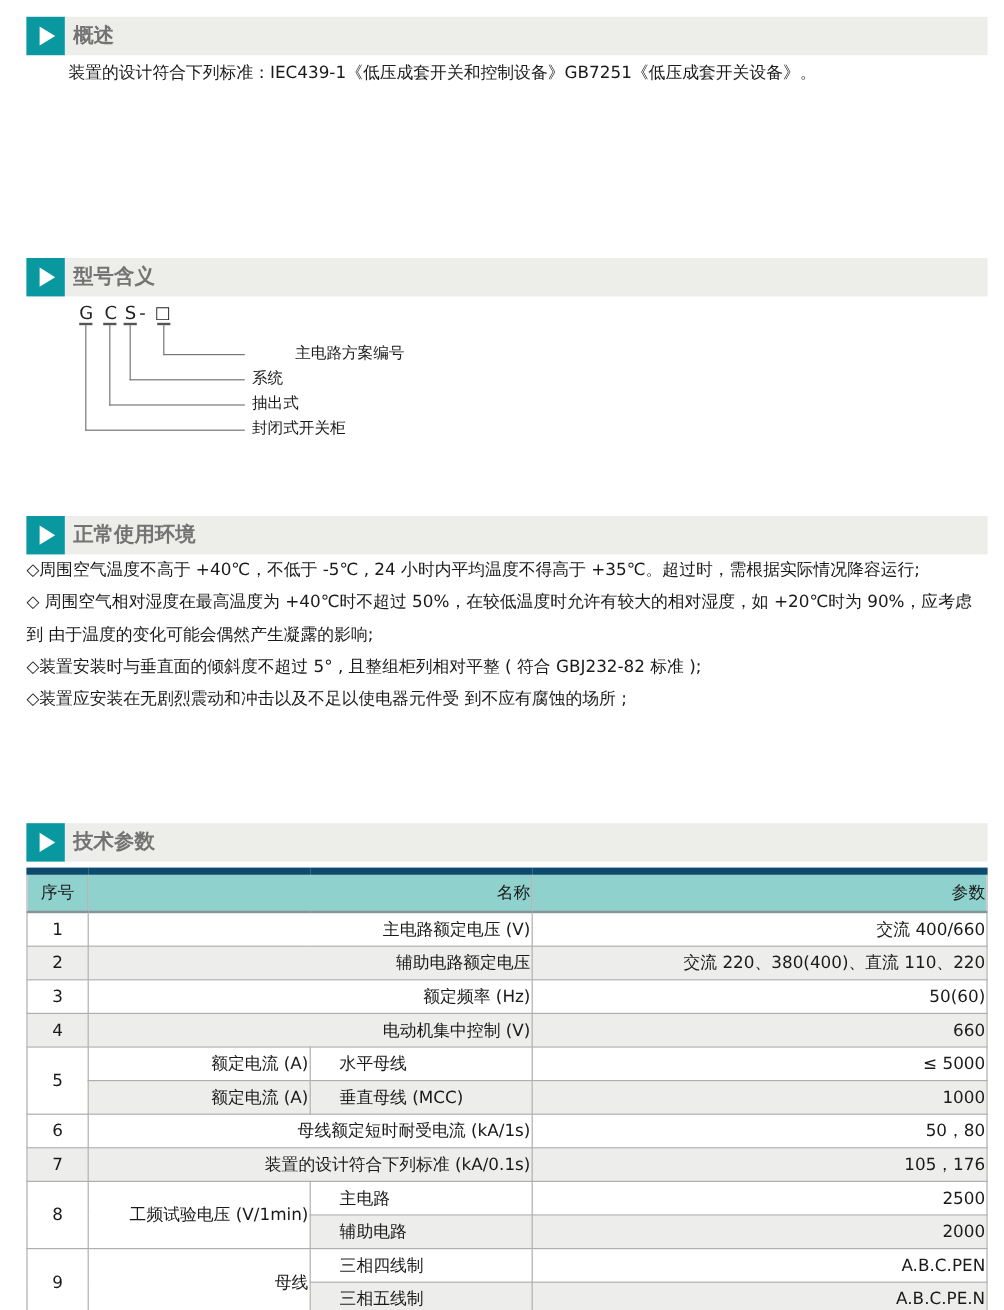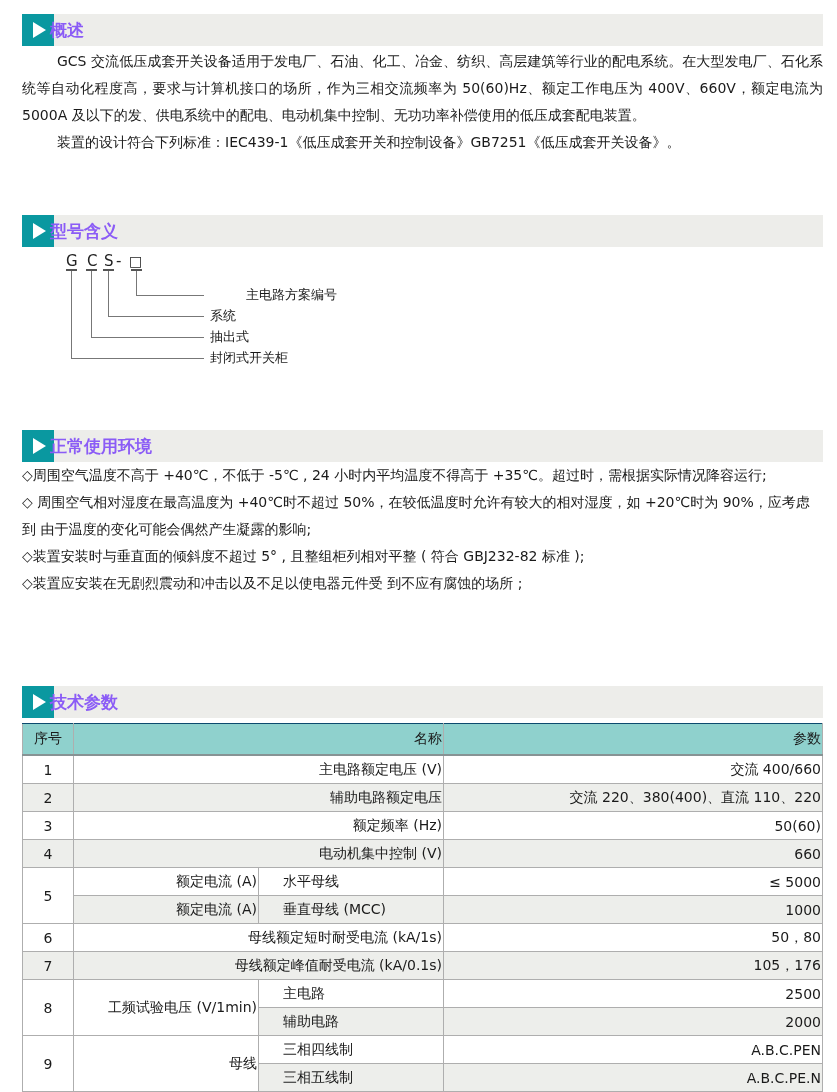--- a/index.html
+++ b/index.html
@@ -8,21 +8,21 @@
     font-family:"DejaVu Sans","Liberation Sans",sans-serif;
     color:#1a1a1a;
   }
   .page{position:relative;width:837px;height:1092px;overflow:hidden;background:#fff;}
 
   
   .sec-header{position:absolute;left:22px;width:801px;height:32px;background:#EDEDEA;}
   .sec-icon{position:absolute;left:0;top:0;width:32px;height:32px;background:#0A98A0;}
   .play-tri{position:absolute;left:11px;top:8px;width:0;height:0;
     border-left:13px solid #ffffff;border-top:8px solid transparent;border-bottom:8px solid transparent;}
-  .sec-title{position:absolute;left:28px;top:0;line-height:32px;font-size:17px;font-weight:bold;color:#8b5cf6;}
+  .sec-title{position:absolute;left:39px;top:0;line-height:32px;font-size:17px;font-weight:bold;color:#737373;}
 
   
   .overview-text{position:absolute;left:22px;top:48px;width:801px;font-size:14px;line-height:27px;text-align:justify;}
   .overview-text p{margin:0;text-indent:2.5em;}
 
   
   .model-letter{position:absolute;font-size:15px;line-height:16px;color:#222;}
   .model-box-glyph{position:absolute;font-size:14px;line-height:16px;color:#222;}
   .tick{position:absolute;width:11px;height:2px;background:#555;}
   .connector{position:absolute;border-left:1.5px solid #777;border-bottom:1.5px solid #777;}
@@ -30,21 +30,21 @@
 
   
   .env-list{position:absolute;left:22px;top:462px;width:801px;font-size:14px;line-height:27px;}
   .env-item{margin:0;}
 
   
   .tech-table{position:absolute;left:22px;top:723px;width:800px;border-collapse:collapse;table-layout:fixed;
     font-size:14px;color:#1a1a1a;border:1px solid #8f8f8f;}
   .tech-table th,.tech-table td{border:1px solid #aeaeae;overflow:hidden;white-space:nowrap;}
   .tech-table thead th{height:28px;background:#8FD1CD;font-weight:normal;
-    border-top:1px solid #0c4a6e;border-bottom:2px solid #879394;}
+    border-top:6px solid #0c4a6e;border-bottom:2px solid #879394;}
   .tech-table td{height:25px;}
   .c-no{text-align:center;}
   .c-name{text-align:right;padding-left:23px;}
   .c-sub{text-align:left;padding-left:24px;}
   .c-param{text-align:right;}
   .shaded{background:#EDEEEB;}
   .col-no{width:51px;}.col-name{width:185px;}.col-sub{width:185px;}.col-param{width:379px;}
 </style>
 </head>
 <body>
@@ -52,21 +52,20 @@
 <div class="page">
 
   <div class="sec-header" style="top:14px;">
     <div class="sec-icon">
       <span class="play-tri"></span>
     </div>
     <div class="sec-title">概述</div>
   </div>
 
   <div class="overview-text">
-    <p>GCS 交流低压成套开关设备适用于发电厂、石油、化工、冶金、纺织、高层建筑等行业的配电系统。在大型发电厂、石化系统等自动化程度高，要求与计算机接口的场所，作为三相交流频率为 50(60)Hz、额定工作电压为 400V、660V，额定电流为 5000A 及以下的发、供电系统中的配电、电动机集中控制、无功功率补偿使用的低压成套配电装置。</p>
     <p>装置的设计符合下列标准：IEC439-1《低压成套开关和控制设备》GB7251《低压成套开关设备》。</p>
   </div>
 
   <div class="sec-header" style="top:215px;">
     <div class="sec-icon">
       <span class="play-tri"></span>
     </div>
     <div class="sec-title">型号含义</div>
   </div>
 
@@ -158,21 +157,21 @@
         <td class="c-sub shaded">垂直母线 (MCC)</td>
         <td class="c-param shaded">1000</td>
       </tr>
       <tr>
         <td class="c-no">6</td>
         <td class="c-name" colspan="2">母线额定短时耐受电流 (kA/1s)</td>
         <td class="c-param">50，80</td>
       </tr>
       <tr>
         <td class="c-no shaded">7</td>
-        <td class="c-name shaded" colspan="2">母线额定峰值耐受电流 (kA/0.1s)</td>
+        <td class="c-name shaded" colspan="2">装置的设计符合下列标准 (kA/0.1s)</td>
         <td class="c-param shaded">105，176</td>
       </tr>
       <tr>
         <td class="c-no" rowspan="2">8</td>
         <td class="c-name" rowspan="2">工频试验电压 (V/1min)</td>
         <td class="c-sub">主电路</td>
         <td class="c-param">2500</td>
       </tr>
       <tr>
         <td class="c-sub shaded">辅助电路</td>

